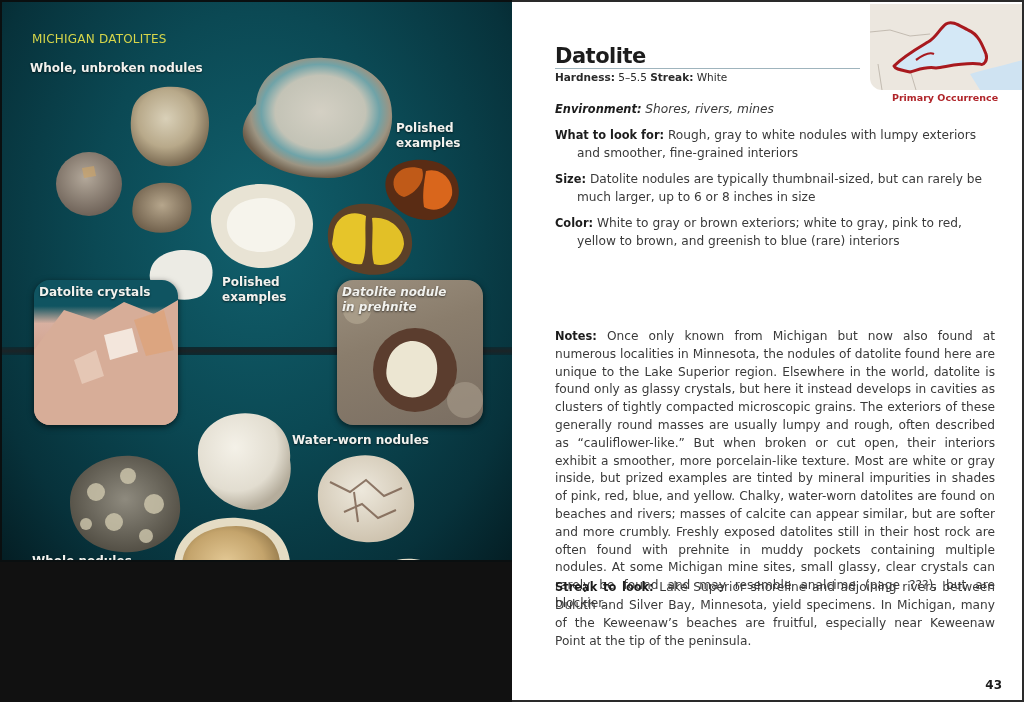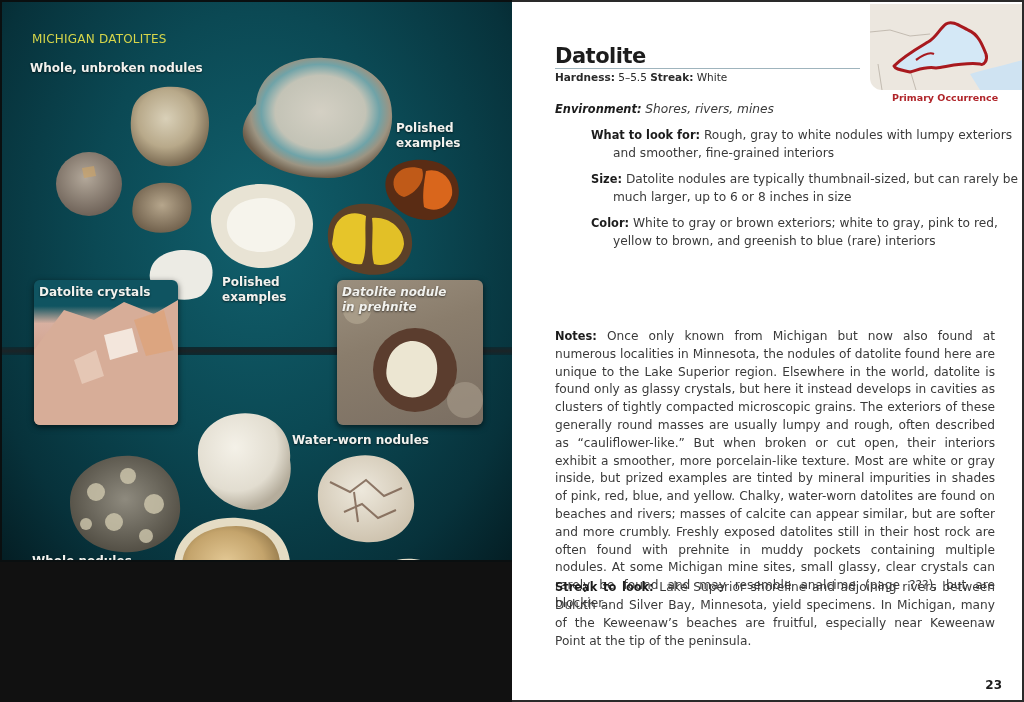--- a/index.html
+++ b/index.html
@@ -22,21 +22,21 @@
     color: #d7d64a; letter-spacing: 0.2px;
   }
   .caption {
     position: absolute; font-family: "DejaVu Sans", sans-serif; font-weight: bold;
     font-size: 12px; color: #f2f2ee; line-height: 15px;
     text-shadow: 0 1px 2px rgba(0,0,0,0.6);
   }
   .rock { position: absolute; }
 
   .inset {
-    position: absolute; border-radius: 6px; overflow: hidden;
+    position: absolute; border-radius: 16px; overflow: hidden;
     box-shadow: 0 2px 6px rgba(0,0,0,0.6);
   }
   .inset .caption { position: absolute; }
 
   
   .right-page {
     position: absolute; left: 512px; top: 0; width: 512px; height: 702px;
     background: #ffffff;
     border-top: 2px solid #2a2a2a; border-right: 2px solid #2a2a2a; border-bottom: 2px solid #2a2a2a;
   }
@@ -61,21 +61,21 @@
     position: absolute; left: 358px; top: 90px; width: 150px; text-align: center;
     font-size: 9.5px; font-weight: bold; color: #b0252a;
   }
 
   .body-text {
     position: absolute; left: 43px; width: 440px;
     font-family: "DejaVu Sans", sans-serif; font-size: 12.2px; line-height: 18px;
     color: #3a3a3a;
   }
   .body-text .label { font-weight: bold; color: #1c1c1c; font-size: 11.4px; }
-  .hang { padding-left: 22px; text-indent: -22px; margin-left: 36px; }
+  .hang { padding-left: 22px; text-indent: -22px; }
   .justify { text-align: justify; }
 
   .page-number {
     position: absolute; right: 20px; bottom: 8px; font-size: 12px; font-weight: bold; color: #1c1c1c;
   }
 </style>
 </head>
 <body>
 
 <div class="left-page">
@@ -296,14 +296,14 @@
   <div class="body-text justify" style="top:282px; width:440px; line-height:17.8px;margin-top:44px;">
     <span class="label">Notes:</span>
     <span>Once only known from Michigan but now also found at numerous localities in Minnesota, the nodules of datolite found here are unique to the Lake Superior region. Elsewhere in the world, datolite is found only as glassy crystals, but here it instead develops in cavities as clusters of tightly compacted microscopic grains. The exteriors of these generally round masses are usually lumpy and rough, often described as “cauliflower-like.” But when broken or cut open, their interiors exhibit a smoother, more porcelain-like texture. Most are white or gray inside, but prized examples are tinted by mineral impurities in shades of pink, red, blue, and yellow. Chalky, water-worn datolites are found on beaches and rivers; masses of calcite can appear similar, but are softer and more crumbly. Freshly exposed datolites still in their host rock are often found with prehnite in muddy pockets containing multiple nodules. At some Michigan mine sites, small glassy, clear crystals can rarely be found and may resemble analcime (page ???), but are blockier.</span>
   </div>
 
   <div class="body-text justify" style="top:576px; width:440px;">
     <span class="label">Streak to look:</span>
     <span>Lake Superior shoreline and adjoining rivers between Duluth and Silver Bay, Minnesota, yield specimens. In Michigan, many of the Keweenaw’s beaches are fruitful, especially near Keweenaw Point at the tip of the peninsula.</span>
   </div>
 
-  <div class="page-number">23</div>
+  <div class="page-number">43</div>
 </div>
 
 </body></html>

